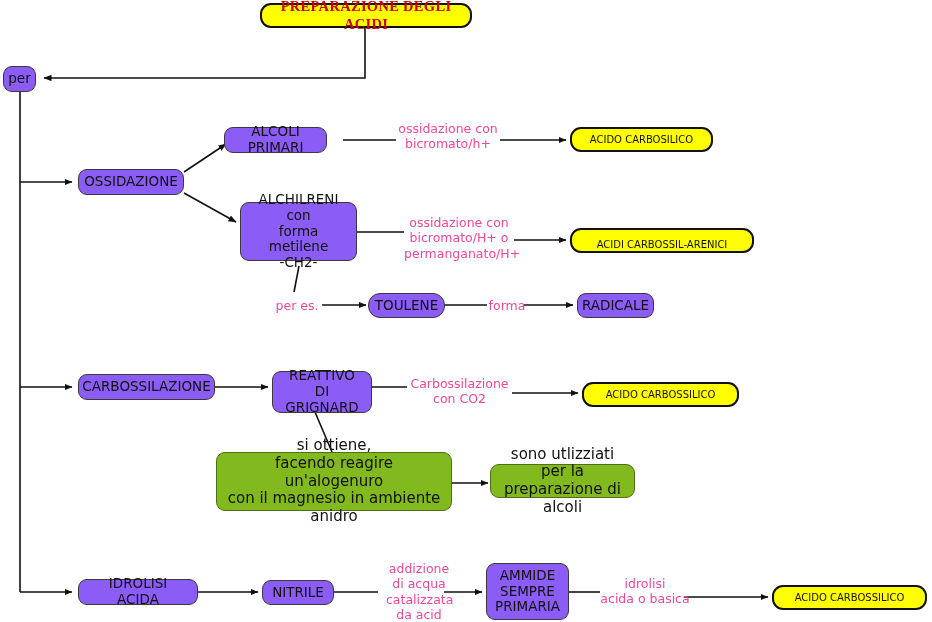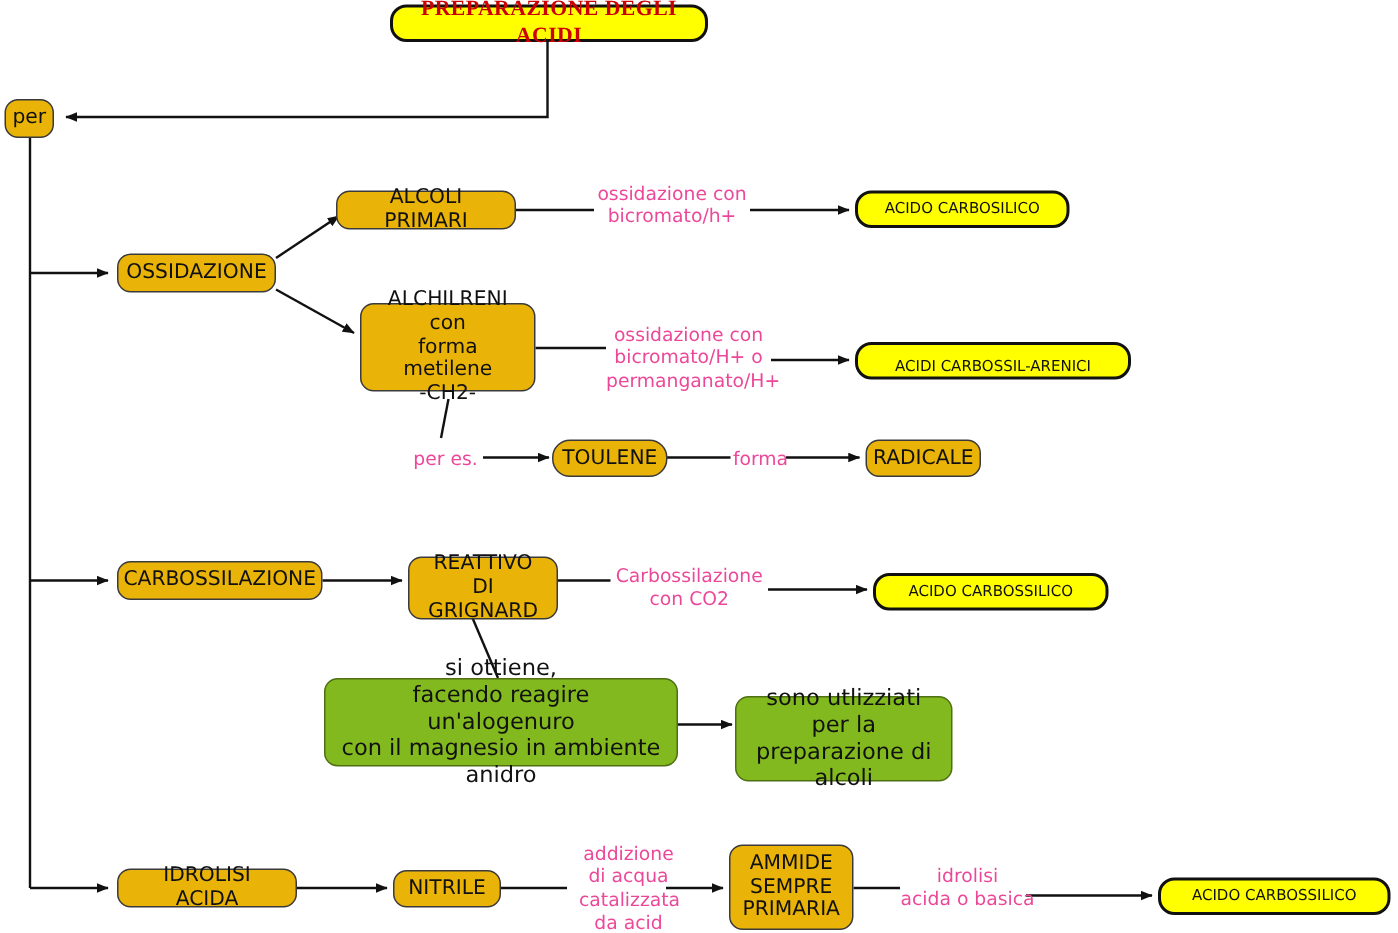--- a/index.html
+++ b/index.html
@@ -4,21 +4,21 @@
 <style>
   html,body{margin:0;padding:0;background:#ffffff;}
   body{width:932px;height:622px;position:relative;overflow:hidden;
        font-family:"DejaVu Sans","Liberation Sans",sans-serif;}
   #canvas{position:absolute;left:0;top:0;width:932px;height:622px;}
   svg.edges{position:absolute;left:0;top:0;width:932px;height:622px;pointer-events:none;}
 
   .node{position:absolute;box-sizing:border-box;display:flex;align-items:center;
         justify-content:center;text-align:center;border:1px solid #333;
         border-radius:9px;line-height:1.18;}
-  .node-blue{background:#eab308;border-color:#3a3a3a;color:#111;font-size:13.5px;}
+  .node-blue{background:#8b5cf6;border-color:#3a3a3a;color:#111;font-size:13.5px;}
   .node-yellow{background:#ffff00;border:2px solid #111;color:#111;font-size:10px;border-radius:11px;}
   .node-title{background:#ffff00;border:2px solid #111;color:#cc0000;font-weight:bold;
               font-size:14.5px;letter-spacing:.3px;border-radius:11px;}
   .node-green{background:#82b91e;border:1px solid #4e6f12;color:#111;font-size:15px;border-radius:9px;}
   .node .lines{padding:0 8px;white-space:pre-line;}
 
   .elabel{position:absolute;font-size:12.5px;color:#ec4899;text-align:center;
           line-height:1.22;white-space:pre-line;background:transparent;}
 </style>
 </head>
@@ -71,21 +71,21 @@
   </div>
 
   <div class="node node-blue" style="left:3px;top:66px;width:33px;height:26px;">
     <span class="lines">per</span>
   </div>
 
   <div class="node node-blue" style="left:78px;top:169px;width:106px;height:26px;">
     <span class="lines">OSSIDAZIONE</span>
   </div>
 
-  <div class="node node-blue" style="left:224px;top:127px;width:120px;height:26px;">
+  <div class="node node-blue" style="left:224px;top:127px;width:103px;height:26px;">
     <span class="lines">ALCOLI PRIMARI</span>
   </div>
   <div class="elabel" style="left:396px;top:121px;width:104px;">ossidazione con
 bicromato/h+</div>
   <div class="node node-yellow" style="left:570px;top:127px;width:143px;height:25px;">
     <span class="lines">ACIDO CARBOSILICO</span>
   </div>
 
   <div class="node node-blue" style="left:240px;top:202px;width:117px;height:59px;">
     <span class="lines">ALCHILRENI con
@@ -118,21 +118,21 @@
   <div class="elabel" style="left:407px;top:376px;width:105px;">Carbossilazione
 con CO2</div>
   <div class="node node-yellow" style="left:582px;top:382px;width:157px;height:25px;">
     <span class="lines">ACIDO CARBOSSILICO</span>
   </div>
   <div class="node node-green" style="left:216px;top:452px;width:236px;height:59px;">
     <span class="lines">si ottiene,
 facendo reagire un'alogenuro
 con il magnesio in ambiente anidro</span>
   </div>
-  <div class="node node-green" style="left:490px;top:464px;width:145px;height:57px;">
+  <div class="node node-green" style="left:490px;top:464px;width:145px;height:34px;">
     <span class="lines">sono utlizziati per la
 preparazione di alcoli</span>
   </div>
 
   <div class="node node-blue" style="left:78px;top:579px;width:120px;height:26px;">
     <span class="lines">IDROLISI ACIDA</span>
   </div>
   <div class="node node-blue" style="left:262px;top:580px;width:72px;height:25px;">
     <span class="lines">NITRILE</span>
   </div>

